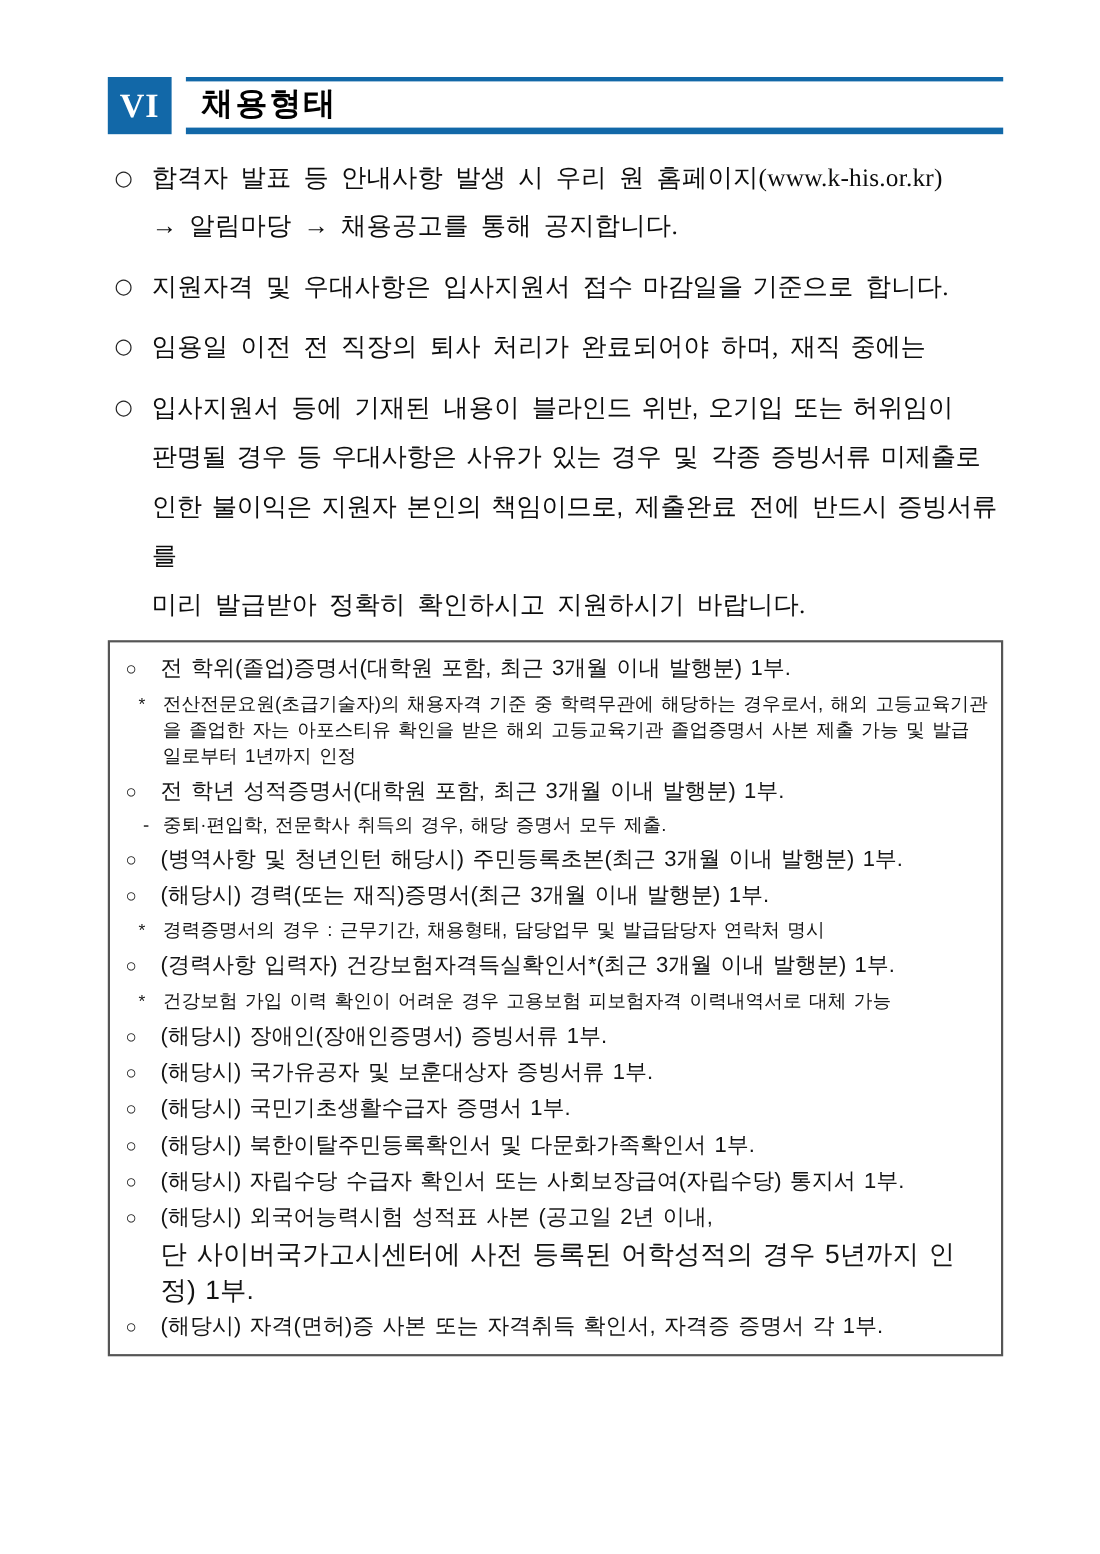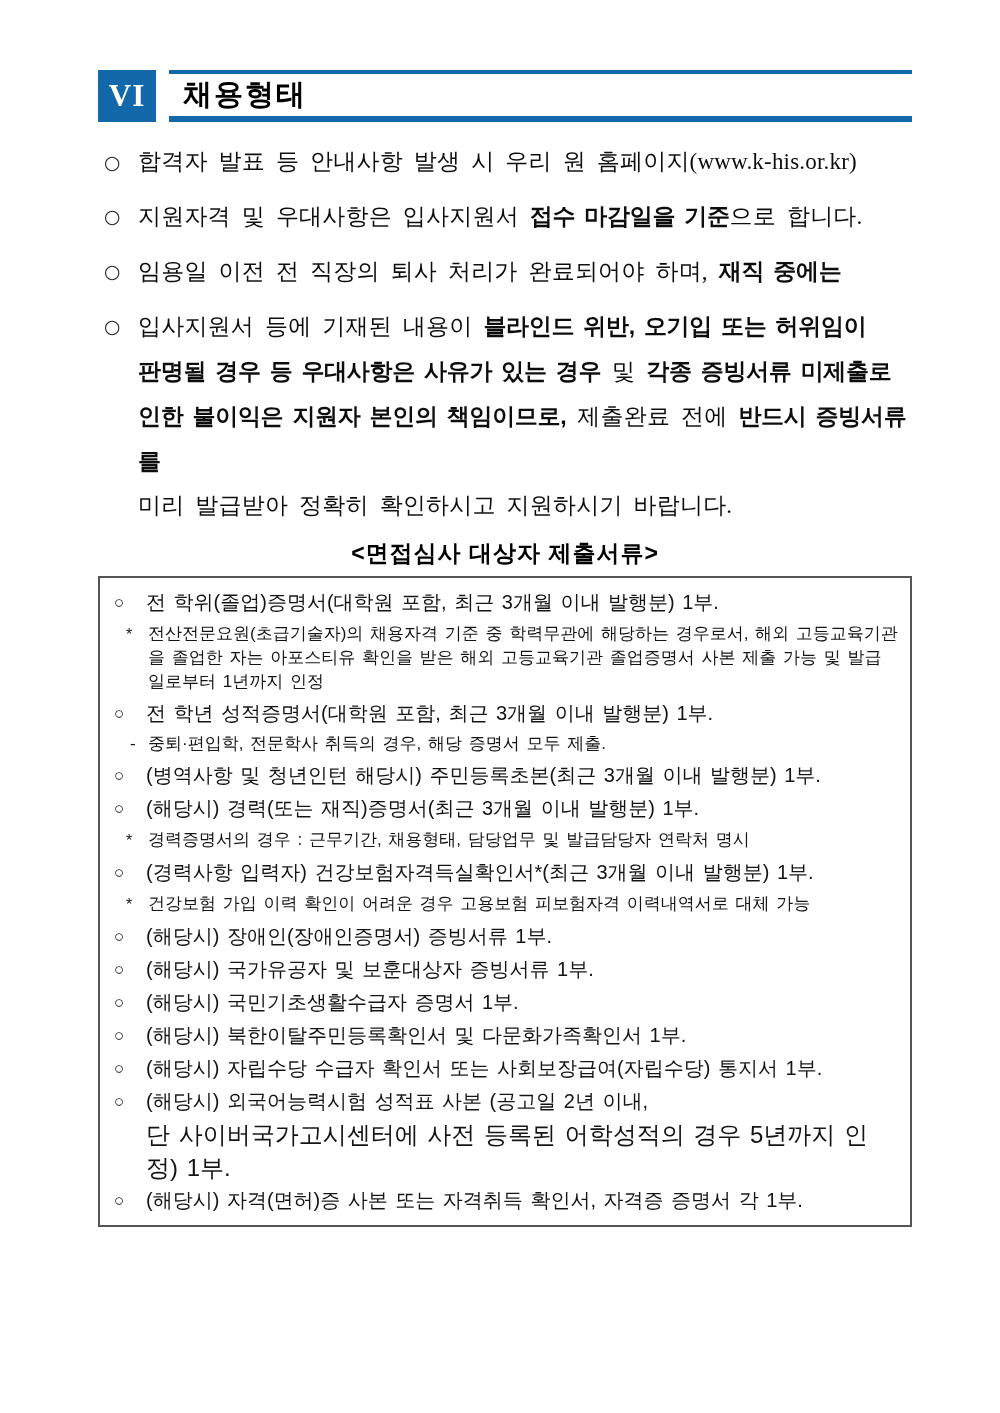--- a/index.html
+++ b/index.html
@@ -29,21 +29,21 @@
   .bullet{display:flex;margin-bottom:10px;}
   .bmark{
     flex:0 0 40px;font-size:19px;line-height:44px;color:#222;
     font-family:"DejaVu Sans",sans-serif;padding-left:6px;box-sizing:border-box;
   }
   .btext{
     flex:1;font-size:23px;line-height:44px;word-spacing:5px;letter-spacing:0.2px;color:#0d0d0d;
   }
   .btext .emph{
     font-family:"Liberation Sans","DejaVu Sans",sans-serif;
-    font-weight:700;letter-spacing:-0.3px;word-spacing:3px;
+    font-weight:400;letter-spacing:-0.3px;word-spacing:3px;
   }
   
   .sub-title{
     text-align:center;font-family:"Liberation Sans","DejaVu Sans",sans-serif;
     font-weight:700;font-size:23px;letter-spacing:1px;margin:2px 0 7px 0;color:#000;
   }
   .sbox{
     border:2px solid #555;padding:8px 12px 8px 12px;box-sizing:border-box;
     font-family:"Liberation Sans","DejaVu Sans",sans-serif;
   }
@@ -68,37 +68,36 @@
       <span>VI</span>
     </div>
     <div class="title-bar">
       <span class="ttl">채용형태</span>
     </div>
   </div>
 
   <div class="bullets">
     <div class="bullet">
       <span class="bmark">○</span>
-      <div class="btext"><span>합격자 발표 등 안내사항 발생 시 우리 원 홈페이지(www.k-his.or.kr)</span><br></div>
+      <div class="btext"><span>합격자 발표 등 안내사항 발생 시 우리 원 홈페이지(www.k-his.or.kr)</span><br><span>→ 알림마당 → 채용공고를 통해 공지합니다.</span></div>
     </div>
     <div class="bullet">
       <span class="bmark">○</span>
       <div class="btext"><span>지원자격 및 우대사항은 입사지원서 </span><span class="emph">접수 마감일을 기준</span><span>으로 합니다.</span></div>
     </div>
     <div class="bullet">
       <span class="bmark">○</span>
       <div class="btext"><span>임용일 이전 전 직장의 퇴사 처리가 완료되어야 하며, </span><span class="emph">재직 중에는</span><br></div>
     </div>
     <div class="bullet">
       <span class="bmark">○</span>
       <div class="btext"><span>입사지원서 등에 기재된 내용이 </span><span class="emph">블라인드 위반, 오기입 또는 허위임이</span><br><span class="emph">판명될 경우 등 우대사항은 사유가 있는 경우</span><span> 및 </span><span class="emph">각종 증빙서류 미제출로</span><br><span class="emph">인한 불이익은 지원자 본인의 책임이므로,</span><span> 제출완료 전에 </span><span class="emph">반드시 증빙서류를</span><br><span>미리 발급받아 정확히 확인하시고 지원하시기 바랍니다.</span></div>
     </div>
   </div>
 
-  <div class="sub-title">&lt;면접심사 대상자 제출서류&gt;</div>
   <div class="sbox">
       <div class="trow main">
         <span class="marker">○</span>
         <span class="rtext">전 학위(졸업)증명서(대학원 포함, 최근 3개월 이내 발행분) 1부.</span>
       </div>
       <div class="trow star">
         <span class="marker">*</span>
         <span class="rtext">전산전문요원(초급기술자)의 채용자격 기준 중 학력무관에 해당하는 경우로서, 해외 고등교육기관을 졸업한 자는 아포스티유 확인을 받은 해외 고등교육기관 졸업증명서 사본 제출 가능 및 발급일로부터 1년까지 인정</span>
       </div>
       <div class="trow main">

